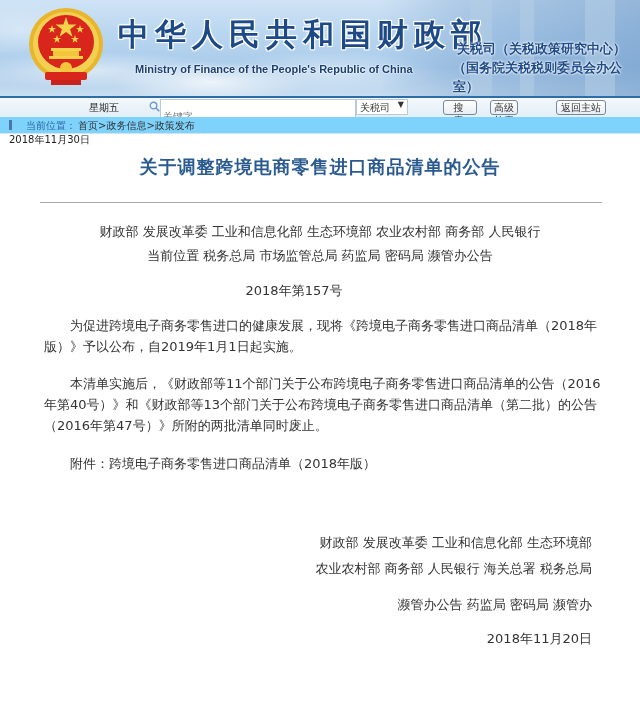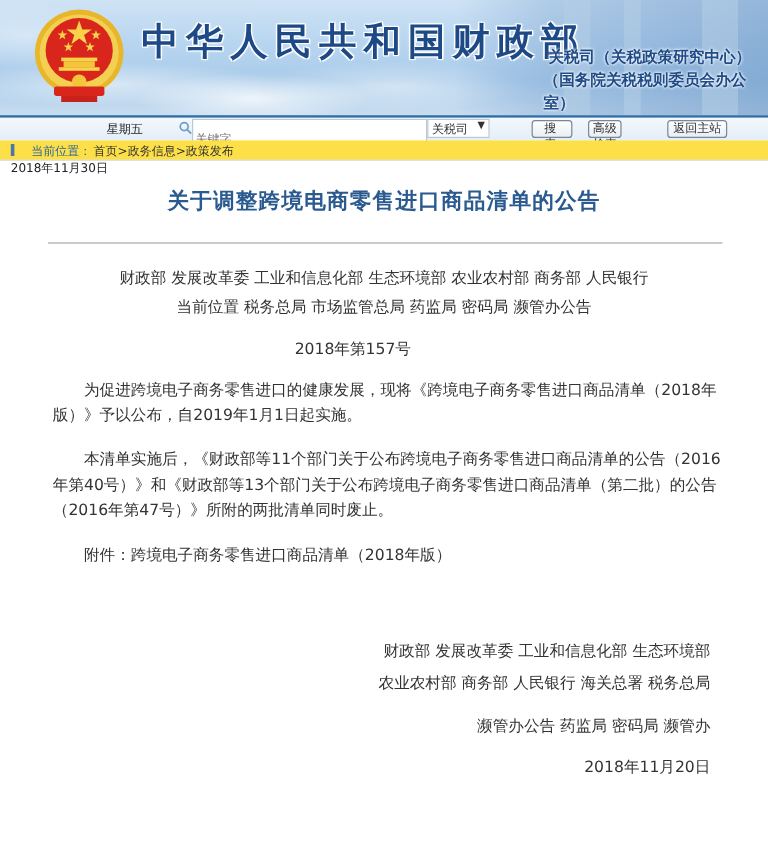--- a/index.html
+++ b/index.html
@@ -77,21 +77,21 @@
       background: linear-gradient(180deg, #ffffff 0%, #e8eef4 100%);
       font-size: 10px; color: #333; text-align: center; line-height: 13px;
     }
     .btn-search { left: 443px; width: 34px; letter-spacing: 3px; }
     .btn-adv { left: 490px; width: 28px; }
     .btn-home { left: 556px; width: 50px; }
 
     
     .crumbbar {
       position: absolute; left: 0; top: 117px; width: 640px; height: 17px;
-      background: #fde047; border-bottom: 1px solid #d5e3ef;
+      background: #7dd3fc; border-bottom: 1px solid #d5e3ef;
       font-size: 10px;
     }
     .crumb-marker { position: absolute; left: 9px; top: 3px; width: 3px; height: 10px; background: #4a76a8; }
     .crumb-label { position: absolute; left: 26px; top: 2px; color: #2b64a4; }
     .crumb-path { position: absolute; left: 78px; top: 2px; color: #333; }
 
     
     .article-title {
       position: absolute; left: 0; top: 155px; width: 640px; text-align: center;
       font-size: 18px; color: #2a5a8f; letter-spacing: 1px; font-weight: bold;
@@ -154,20 +154,21 @@
     <rect x="24" y="42" width="30" height="3" fill="#f7d24a"></rect>
     <rect x="26" y="45" width="26" height="5" fill="#f3c53a"></rect>
     <rect x="22" y="50" width="34" height="3" fill="#f7d24a"></rect>
 
     <circle cx="39" cy="62" r="6" fill="#f3c53a"></circle>
     <rect x="18" y="66" width="42" height="8" rx="2" fill="#d8261c"></rect>
     <rect x="24" y="74" width="30" height="5" fill="#c9221a"></rect>
   </svg>
 
   <div class="title-cn">中华人民共和国财政部</div>
+  <div class="title-en">Ministry of Finance of the People's Republic of China</div>
   <div class="dept">
     <div class="l1">关税司（关税政策研究中心）</div>
     <div class="l2">（国务院关税税则委员会办公室）</div>
   </div>
 </div>
 
 <div class="toolbar">
   <span class="date">2018年11月30日</span>
   <span class="weekday">星期五</span>
   <svg class="search-icon" viewBox="0 0 11 11">

